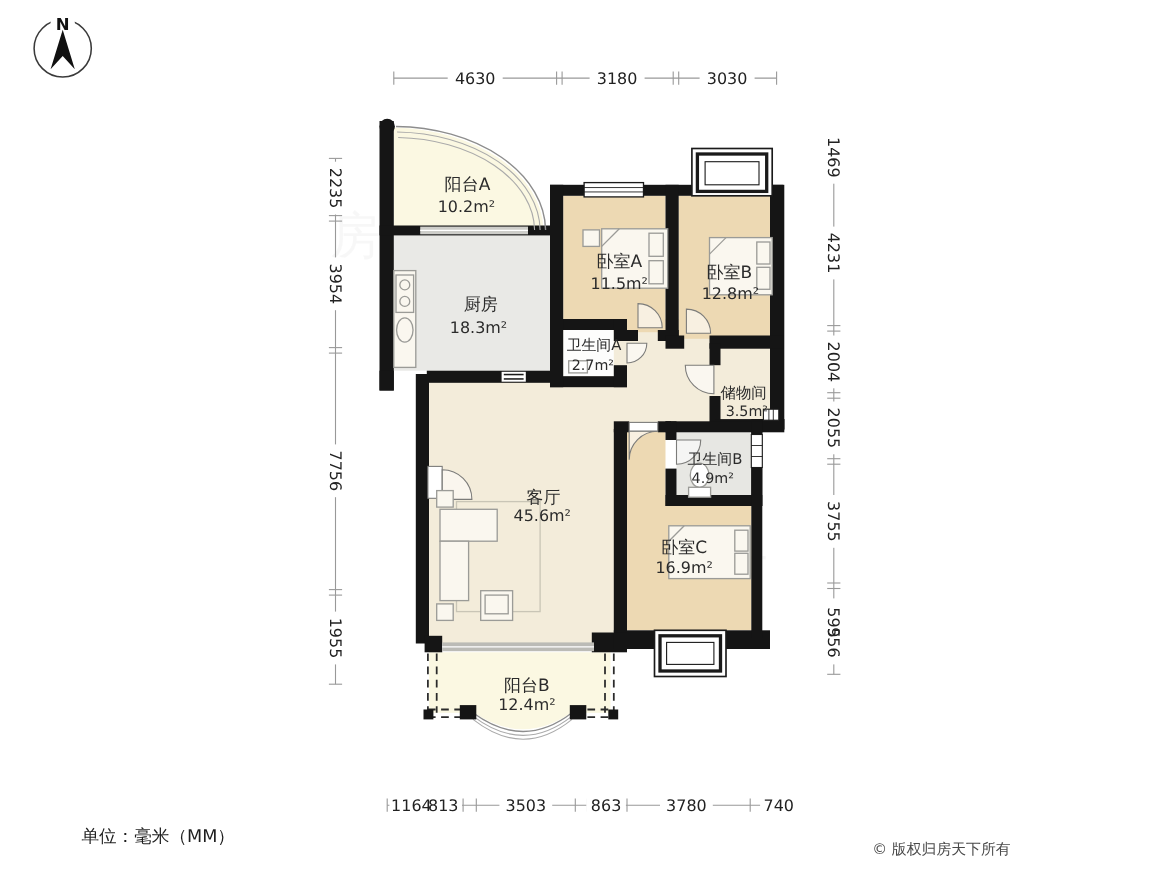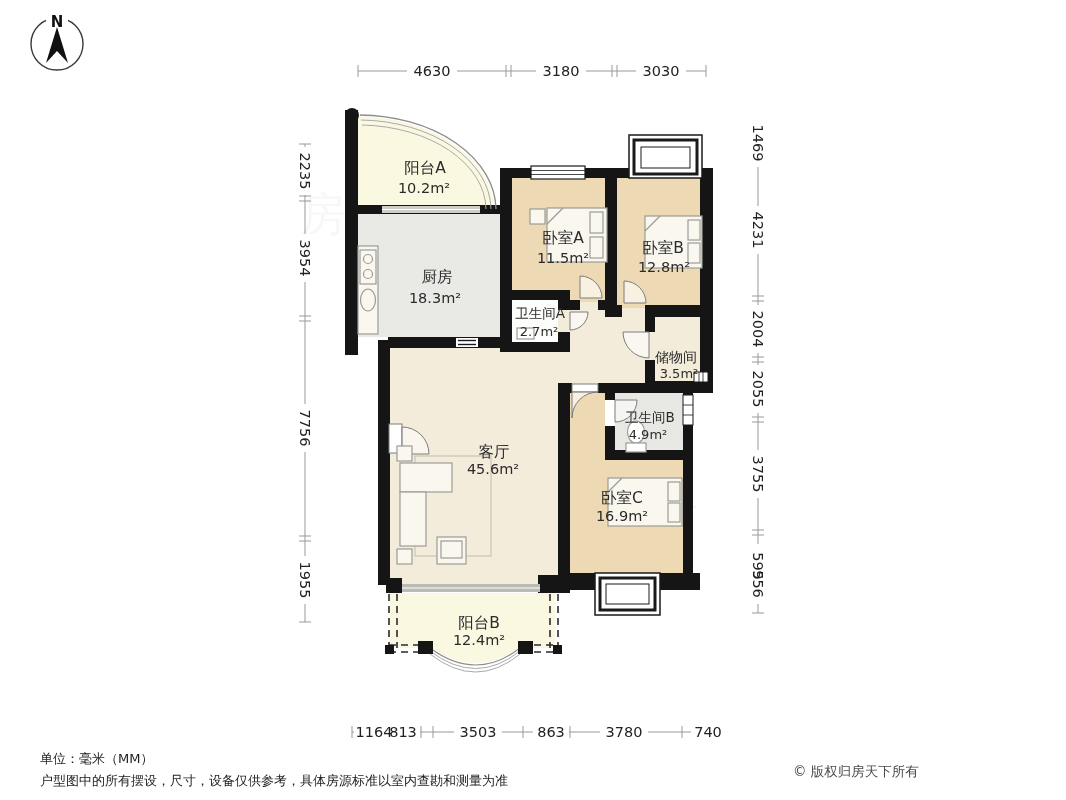--- a/index.html
+++ b/index.html
@@ -3,21 +3,21 @@
 <meta charset="utf-8">
 <style>
   html,body{margin:0;padding:0;background:#ffffff;font-family:"DejaVu Sans","Liberation Sans",sans-serif;}
   .stage{position:relative;width:1066px;height:800px;background:#fff;overflow:hidden;}
   svg text{font-family:"DejaVu Sans","Liberation Sans",sans-serif;}
   .room-name{font-size:15.5px;fill:#2b2b2b;}
   .room-area{font-size:14.5px;fill:#2b2b2b;}
   .dim-text{font-size:14.5px;fill:#222;}
   .compass-n{font-size:15px;fill:#111;font-weight:bold;}
   .wm{font-size:46px;fill:#8a8a8a;opacity:0.06;}
-  .footer-line{position:absolute;left:40px;color:#1d1d1d;font-size:13px;white-space:nowrap;}
+  .footer-line{position:absolute;left:74px;color:#1d1d1d;font-size:16px;white-space:nowrap;}
   .copyright{position:absolute;left:783px;top:763px;color:#4a4a4a;font-size:13.5px;white-space:nowrap;margin-left:10px;}
 </style>
 </head>
 <body>
 
 <div class="stage">
 <svg width="1066" height="800" viewBox="0 0 1066 800">
 
   <text class="wm" x="300" y="230">房天下</text>
   <text class="wm" x="560" y="540">房天下</text>
@@ -283,15 +283,14 @@
   <g>
     <circle cx="57" cy="44" r="26" fill="#ffffff" stroke="#3a3a3a" stroke-width="1.4"></circle>
     <rect x="46" y="12" width="22" height="17" fill="#ffffff"></rect>
     <text class="compass-n" x="57" y="27" text-anchor="middle">N</text>
     <polygon points="57,27 46,63 57,51 68,63" fill="#111"></polygon>
   </g>
 </svg>
 
   
   <div class="footer-line" style="top:750px">单位：毫米（MM）</div>
-  <div class="footer-line" style="top:772px">户型图中的所有摆设，尺寸，设备仅供参考，具体房源标准以室内查勘和测量为准</div>
   <div class="copyright">© 版权归房天下所有</div>
 </div>
 
 </body></html>

